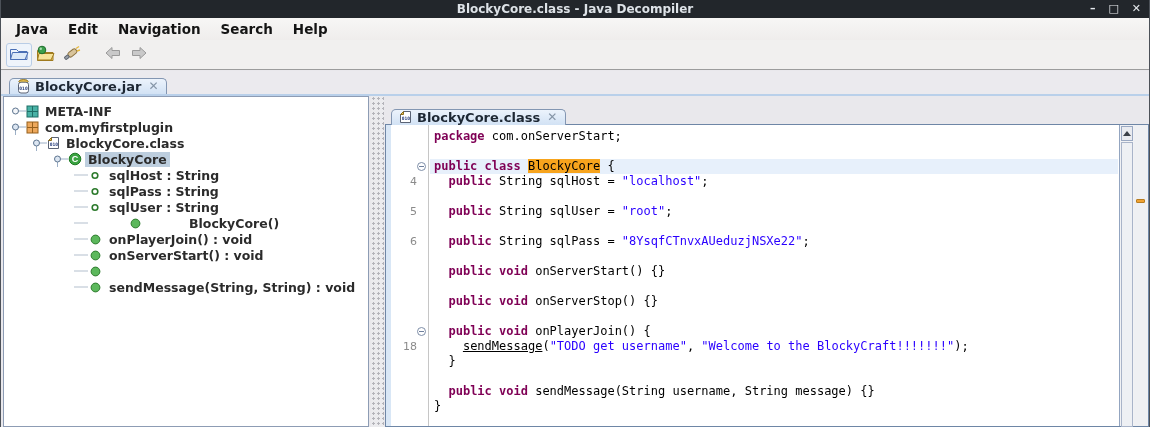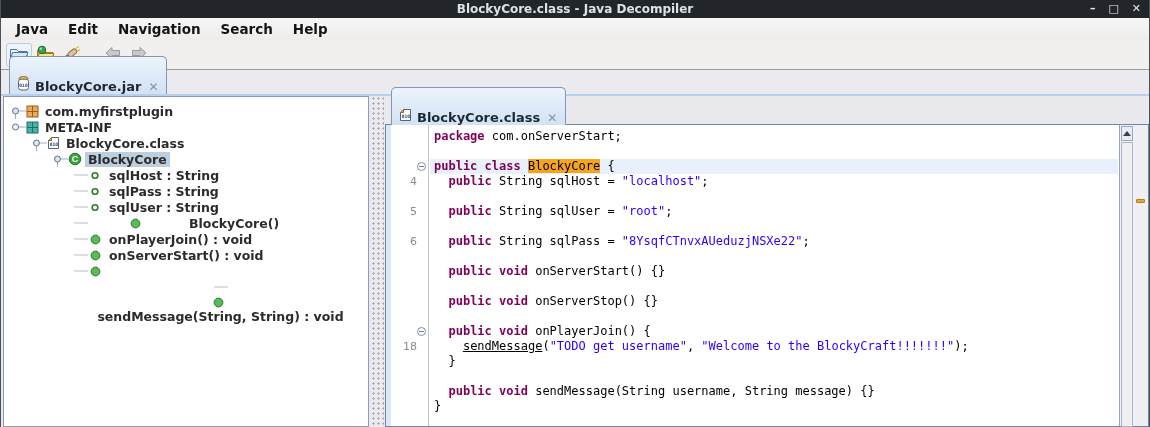--- a/index.html
+++ b/index.html
@@ -21,21 +21,21 @@
   .menu-item{padding:0 10px;font-size:13.5px;font-weight:bold;color:#141414;}
   
   .toolbar{position:absolute;top:40px;left:0;right:0;height:30px;background:#f1f0ef;
     border-bottom:1px solid #9c9c9c;display:flex;align-items:center;padding-left:5px;}
   .tool-btn{width:26px;height:24px;display:flex;align-items:center;justify-content:center;border-radius:3px;}
   .tool-btn.first{border:1px solid #b9cde6;background:#eef4fb;}
   .tool-spacer{width:16px;}
   
   .tabbar-jar{position:absolute;top:71px;left:0;right:0;height:25px;background:#ebeaee;
     border-bottom:2px solid #b9d0ea;display:flex;align-items:flex-end;padding-left:8px;}
-  .tab{height:38px;display:flex;align-items:flex-end;gap:5px;padding:0 8px 0 7px;
+  .tab{height:16px;display:flex;align-items:flex-start;gap:5px;padding:0 8px 0 7px;
     background:linear-gradient(#ecf3fc,#d2e2f4);border:1px solid #8396b2;border-bottom:none;
     border-radius:5px 5px 0 0;font-weight:bold;font-size:13px;color:#1d2733;position:relative;z-index:2;}
   .tab .close{color:#8494a6;font-weight:bold;font-size:12px;margin-left:2px;}
   
   .main{position:absolute;top:96px;left:0;right:0;bottom:0;}
   .tree-panel{position:absolute;left:2px;top:0;bottom:0;width:366px;background:#fff;
     border:1px solid #8d9cb4;padding-top:6px;overflow:hidden;}
   .tree-row{height:16px;display:flex;align-items:center;white-space:nowrap;
     font-size:12.5px;font-weight:bold;color:#2b2b2b;}
   .tree-row .label{padding:0 3px;}
@@ -147,49 +147,49 @@
     </div>
   </div>
 
   <div class="main">
 
     <div class="tree-panel" id="tree">
         <div class="tree-row" style="padding-left: 6px;">
           <span class="hnd">
             <svg width="16" height="16" viewBox="0 0 16 16">
               <line x1="9" y1="8" x2="16" y2="8" stroke="#9db0c6"></line>
+              <circle cx="5.5" cy="8" r="3" fill="#f4f6f9" stroke="#5d748f"></circle>
+            </svg>
+          </span>
+          <span class="icn">
+            <svg width="13" height="13" viewBox="0 0 13 13">
+              <rect x="1" y="1" width="11" height="11" fill="#49b2a6" stroke="#1f6e66"></rect>
+              <line x1="6.5" y1="1" x2="6.5" y2="12" stroke="#1f6e66"></line>
+              <line x1="1" y1="6.5" x2="12" y2="6.5" stroke="#1f6e66"></line>
+            </svg>
+          </span>
+          <span class="label">META-INF</span>
+        </div>
+        <div class="tree-row" style="padding-left: 6px;">
+          <span class="hnd">
+            <svg width="16" height="16" viewBox="0 0 16 16">
+              <line x1="9" y1="8" x2="16" y2="8" stroke="#9db0c6"></line>
               <line x1="5.5" y1="11" x2="5.5" y2="16" stroke="#9db0c6"></line>
               <circle cx="5.5" cy="8" r="3" fill="#dce6f2" stroke="#5d748f"></circle>
             </svg>
           </span>
           <span class="icn">
             <svg width="13" height="13" viewBox="0 0 13 13">
               <rect x="1" y="1" width="11" height="11" fill="#eda85c" stroke="#96601c"></rect>
               <line x1="6.5" y1="1" x2="6.5" y2="12" stroke="#96601c"></line>
               <line x1="1" y1="6.5" x2="12" y2="6.5" stroke="#96601c"></line>
             </svg>
           </span>
           <span class="label">com.myfirstplugin</span>
         </div>
-        <div class="tree-row" style="padding-left: 6px;">
-          <span class="hnd">
-            <svg width="16" height="16" viewBox="0 0 16 16">
-              <line x1="9" y1="8" x2="16" y2="8" stroke="#9db0c6"></line>
-              <circle cx="5.5" cy="8" r="3" fill="#f4f6f9" stroke="#5d748f"></circle>
-            </svg>
-          </span>
-          <span class="icn">
-            <svg width="13" height="13" viewBox="0 0 13 13">
-              <rect x="1" y="1" width="11" height="11" fill="#49b2a6" stroke="#1f6e66"></rect>
-              <line x1="6.5" y1="1" x2="6.5" y2="12" stroke="#1f6e66"></line>
-              <line x1="1" y1="6.5" x2="12" y2="6.5" stroke="#1f6e66"></line>
-            </svg>
-          </span>
-          <span class="label">META-INF</span>
-        </div>
         <div class="tree-row" style="padding-left: 27px;">
           <span class="hnd">
             <svg width="16" height="16" viewBox="0 0 16 16">
               <line x1="9" y1="8" x2="16" y2="8" stroke="#9db0c6"></line>
               <line x1="5.5" y1="11" x2="5.5" y2="16" stroke="#9db0c6"></line>
               <circle cx="5.5" cy="8" r="3" fill="#dce6f2" stroke="#5d748f"></circle>
             </svg>
           </span>
           <span class="icn">
             <svg width="13" height="14" viewBox="0 0 13 14">
@@ -299,21 +299,21 @@
             <svg width="16" height="16" viewBox="0 0 16 16">
               <line x1="1" y1="8" x2="15" y2="8" stroke="#b3bfcd"></line>
             </svg>
           </span>
           <span class="icn">
             <svg width="14" height="14" viewBox="0 0 14 14">
               <circle cx="6.5" cy="7.5" r="4.4" fill="#5cb85c" stroke="#2c7a2c"></circle>
             </svg>
           </span>
         </div>
-        <div class="tree-row" style="padding-left: 69px; flex-direction: column;">
+        <div class="tree-row" style="padding-left: 69px;">
           <span class="hnd">
             <svg width="16" height="16" viewBox="0 0 16 16">
               <line x1="1" y1="8" x2="15" y2="8" stroke="#b3bfcd"></line>
             </svg>
           </span>
           <span class="icn">
             <svg width="14" height="14" viewBox="0 0 14 14">
               <circle cx="6.5" cy="7.5" r="4.4" fill="#5cb85c" stroke="#2c7a2c"></circle>
             </svg>
           </span>

